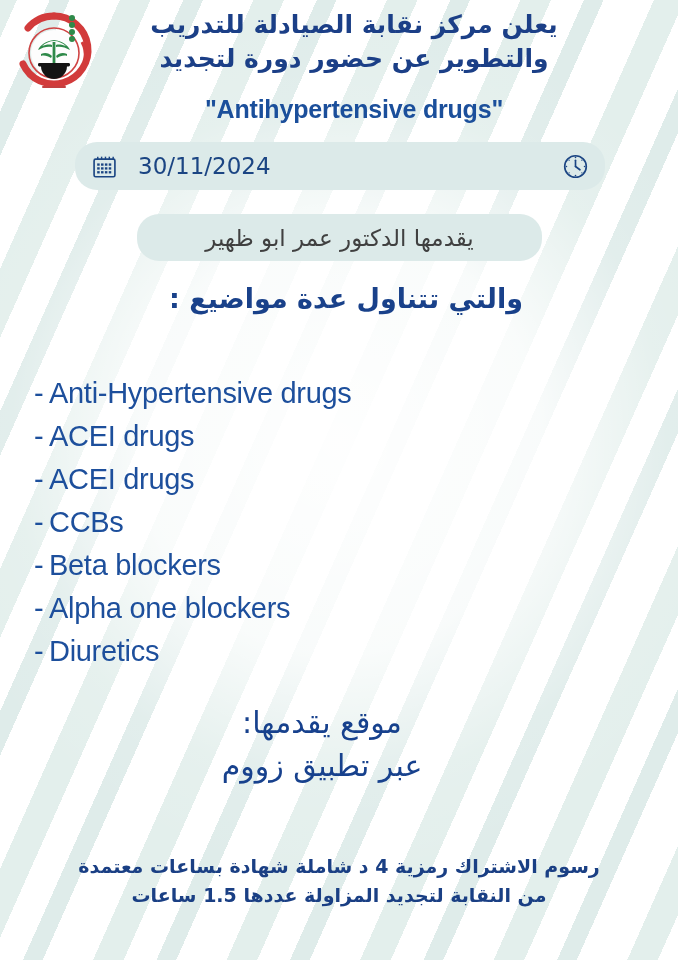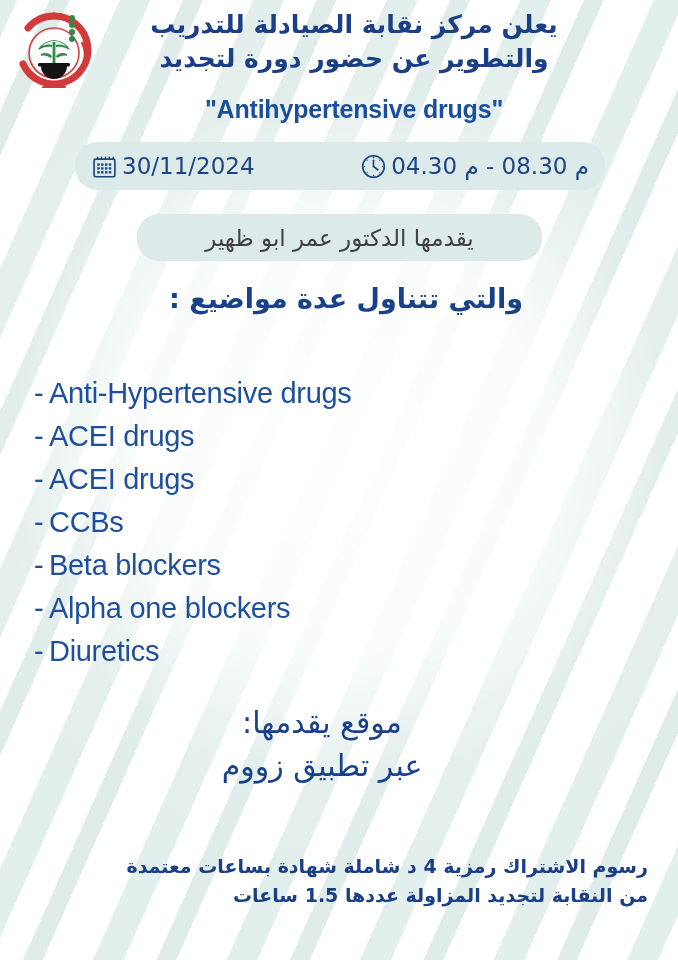--- a/index.html
+++ b/index.html
@@ -110,21 +110,21 @@
     left: 75px;
     width: 530px;
     height: 48px;
     padding: 0 16px;
     flex-direction: row;
     justify-content: space-between;
   }
   .pill-group {
     display: flex;
     align-items: center;
-    gap: 4px;
+    gap: 20px;
     direction: rtl;
   }
   .pill-text {
     color: #1b4583;
     font-family: "DejaVu Sans", sans-serif;
     font-size: 23px;
     font-weight: normal;
     white-space: nowrap;
     letter-spacing: 0px;
   }
@@ -202,21 +202,21 @@
     display: block;
     padding-right: 34px;
   }
 
   
   .footer-fees {
     position: absolute;
     top: 852px;
     left: 30px;
     width: 618px;
-    text-align: right;
+    text-align: center;
     color: #1a3f84;
     font-family: "DejaVu Sans", sans-serif;
     font-weight: bold;
     font-size: 19px;
     line-height: 1.52;
   }
   .footer-fees .ln {
     display: block;
   }
 </style>
@@ -267,21 +267,20 @@
     <div class="header-title">
       <span class="ln">يعلن مركز نقابة الصيادلة للتدريب</span>
       <span class="ln">والتطوير عن حضور دورة لتجديد</span>
     </div>
 
     <div class="course-title">"Antihypertensive drugs"</div>
 
     <div class="pill info-pill">
 
       <div class="pill-group">
-        <span class="pill-text">م 08.30 - م 04.30</span>
         <span class="pill-ico">
           <svg viewBox="0 0 28 28" width="27" height="27" aria-hidden="true">
             <circle cx="14" cy="14" r="11.2" fill="none" stroke="#1b4583" stroke-width="1.7"></circle>
             <line x1="14" y1="14" x2="14" y2="7.6" stroke="#1b4583" stroke-width="1.7" stroke-linecap="round"></line>
             <line x1="14" y1="14" x2="18.6" y2="17.4" stroke="#1b4583" stroke-width="1.7" stroke-linecap="round"></line>
             <g fill="#1b4583">
               <circle cx="14" cy="4.6" r="0.85"></circle>
                 <circle cx="23.4" cy="14" r="0.85"></circle>
               <circle cx="14" cy="23.4" r="0.85"></circle>
                 <circle cx="4.6" cy="14" r="0.85"></circle>

